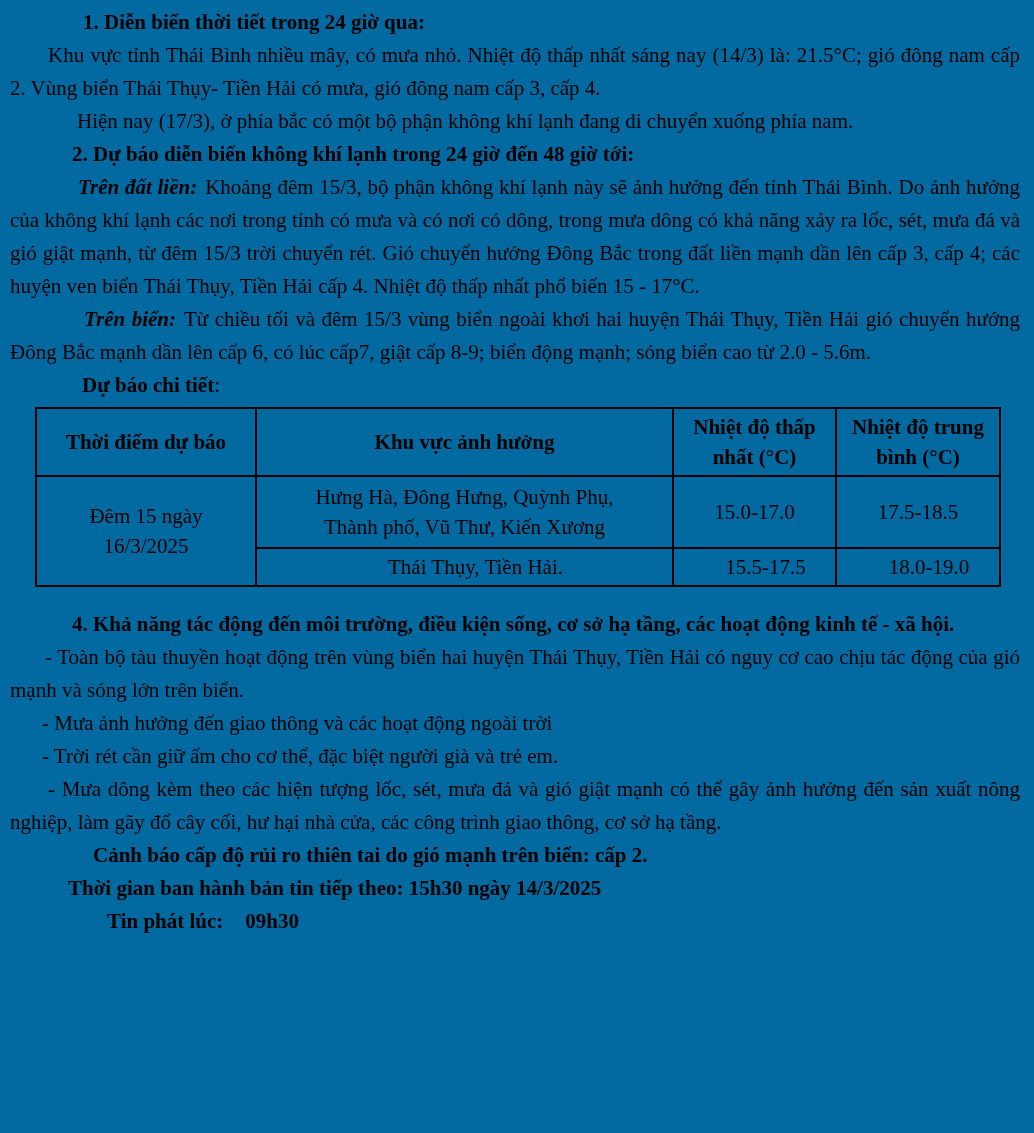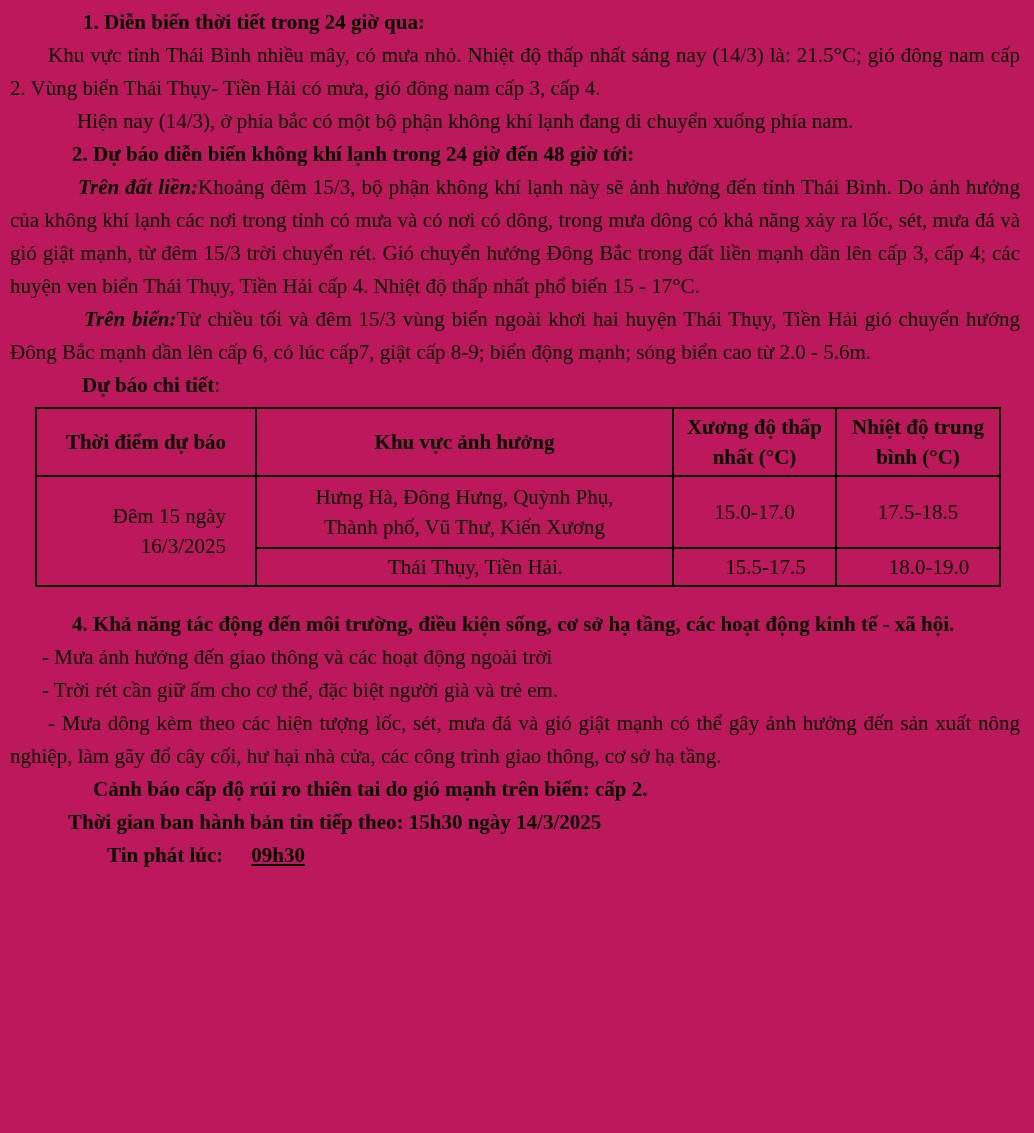--- a/index.html
+++ b/index.html
@@ -9,29 +9,29 @@
   }
   .doc {
     width: 1034px;
     min-height: 1133px;
     box-sizing: border-box;
     padding: 6px 14px 8px 10px;
     font-family: "Liberation Serif", "DejaVu Serif", serif;
     font-size: 21px;
     line-height: 33px;
     color: #000000;
-    background: #be185d;
+    background: #0369a1;
   }
   .doc p {
     margin: 0;
     text-align: justify;
   }
   .h { font-weight: bold; }
   .bi { font-weight: bold; font-style: italic; }
-  .label-gap { margin-right: 0; }
+  .label-gap { margin-right: 8px; }
 
   
   .i38 { text-indent: 38px; }
   .i32 { text-indent: 32px; }
   .i35 { text-indent: 35px; }
   .i58 { text-indent: 58px; }
   .i62 { text-indent: 62px; }
   .i67 { text-indent: 67px; }
   .i68 { text-indent: 68px; }
   .i72 { text-indent: 72px; }
@@ -58,79 +58,79 @@
   }
   table.forecast th {
     font-weight: bold;
     height: 62px;
   }
   table.forecast tr.row1 td { height: 66px; }
   table.forecast tr.row2 td { height: 32px; padding-left: 26px; }
   .time-wrap {
     display: inline-block;
     max-width: 160px;
-    text-align: right;
   }
   .area-wrap {
     display: inline-block;
     max-width: 325px;
   }
-  .issued-time { margin-left: 28px; text-decoration: underline; }
+  .issued-time { margin-left: 22px; }
 </style>
 </head>
 <body>
 
 <div class="doc">
 
   <p class="h i73">1. Diễn biến thời tiết trong 24 giờ qua:</p>
 
   <p class="i38">Khu vực tỉnh Thái Bình nhiều mây, có mưa nhỏ. Nhiệt độ thấp nhất sáng nay (14/3) là: 21.5°C; gió đông nam cấp 2. Vùng biển Thái Thụy- Tiền Hải có mưa, gió đông nam cấp 3, cấp 4.</p>
 
-  <p class="i67">Hiện nay (14/3), ở phía bắc có một bộ phận không khí lạnh đang di chuyển xuống phía nam.</p>
+  <p class="i67">Hiện nay (17/3), ở phía bắc có một bộ phận không khí lạnh đang di chuyển xuống phía nam.</p>
 
   <p class="h i62">2. Dự báo diễn biến không khí lạnh trong 24 giờ đến 48 giờ tới:</p>
 
   <p class="i68"><span class="bi label-gap">Trên đất liền:</span><span>Khoảng đêm 15/3, bộ phận không khí lạnh này sẽ ảnh hưởng đến tỉnh Thái Bình. Do ảnh hưởng của không khí lạnh các nơi trong tỉnh có mưa và có nơi có dông, trong mưa dông có khả năng xảy ra lốc, sét, mưa đá và gió giật mạnh, từ đêm 15/3 trời chuyển rét. Gió chuyển hướng Đông Bắc trong đất liền mạnh dần lên cấp 3, cấp 4; các huyện ven biển Thái Thụy, Tiền Hải cấp 4. Nhiệt độ thấp nhất phổ biến 15 - 17°C.</span></p>
 
   <p class="i74"><span class="bi label-gap">Trên biển:</span><span>Từ chiều tối và đêm 15/3 vùng biển ngoài khơi hai huyện Thái Thụy, Tiền Hải gió chuyển hướng Đông Bắc mạnh dần lên cấp 6, có lúc cấp7, giật cấp 8-9; biển động mạnh; sóng biển cao từ 2.0 - 5.6m.</span></p>
 
   <p class="i72"><span class="h">Dự báo chi tiết</span><span>:</span></p>
 
   <table class="forecast">
     <colgroup>
       <col style="width:220px">
       <col style="width:417px">
       <col style="width:163px">
       <col style="width:164px">
     </colgroup>
     <tbody>
       <tr>
         <th>Thời điểm dự báo</th>
         <th>Khu vực ảnh hưởng</th>
-        <th>Xương độ thấp nhất (°C)</th>
+        <th>Nhiệt độ thấp nhất (°C)</th>
         <th>Nhiệt độ trung bình (°C)</th>
       </tr>
       <tr class="row1">
         <td rowspan="2"><span class="time-wrap">Đêm 15 ngày 16/3/2025</span></td>
         <td><span class="area-wrap">Hưng Hà, Đông Hưng, Quỳnh Phụ, Thành phố, Vũ Thư, Kiến Xương</span></td>
         <td>15.0-17.0</td>
         <td>17.5-18.5</td>
       </tr>
       <tr class="row2">
         <td>Thái Thụy, Tiền Hải.</td>
         <td>15.5-17.5</td>
         <td>18.0-19.0</td>
       </tr>
     </tbody>
   </table>
 
 
 
   <p class="h i62" style="margin-top:21px;">4. Khả năng tác động đến môi trường, điều kiện sống, cơ sở hạ tầng, các hoạt động kinh tế - xã hội.</p>
 
+  <p class="i35">- Toàn bộ tàu thuyền hoạt động trên vùng biển hai huyện Thái Thụy, Tiền Hải có nguy cơ cao chịu tác động của gió mạnh và sóng lớn trên biển.</p>
 
   <p class="i32">- Mưa ảnh hưởng đến giao thông và các hoạt động ngoài trời</p>
 
   <p class="i32">- Trời rét cần giữ ấm cho cơ thể, đặc biệt người già và trẻ em.</p>
 
   <p class="i38">- Mưa dông kèm theo các hiện tượng lốc, sét, mưa đá và gió giật mạnh có thể gây ảnh hưởng đến sản xuất nông nghiệp, làm gãy đổ cây cối, hư hại nhà cửa, các công trình giao thông, cơ sở hạ tầng.</p>
 
   <p class="h i83">Cảnh báo cấp độ rủi ro thiên tai do gió mạnh trên biển: cấp 2.</p>
 
   <p class="h i58">Thời gian ban hành bản tin tiếp theo: 15h30 ngày 14/3/2025</p>

